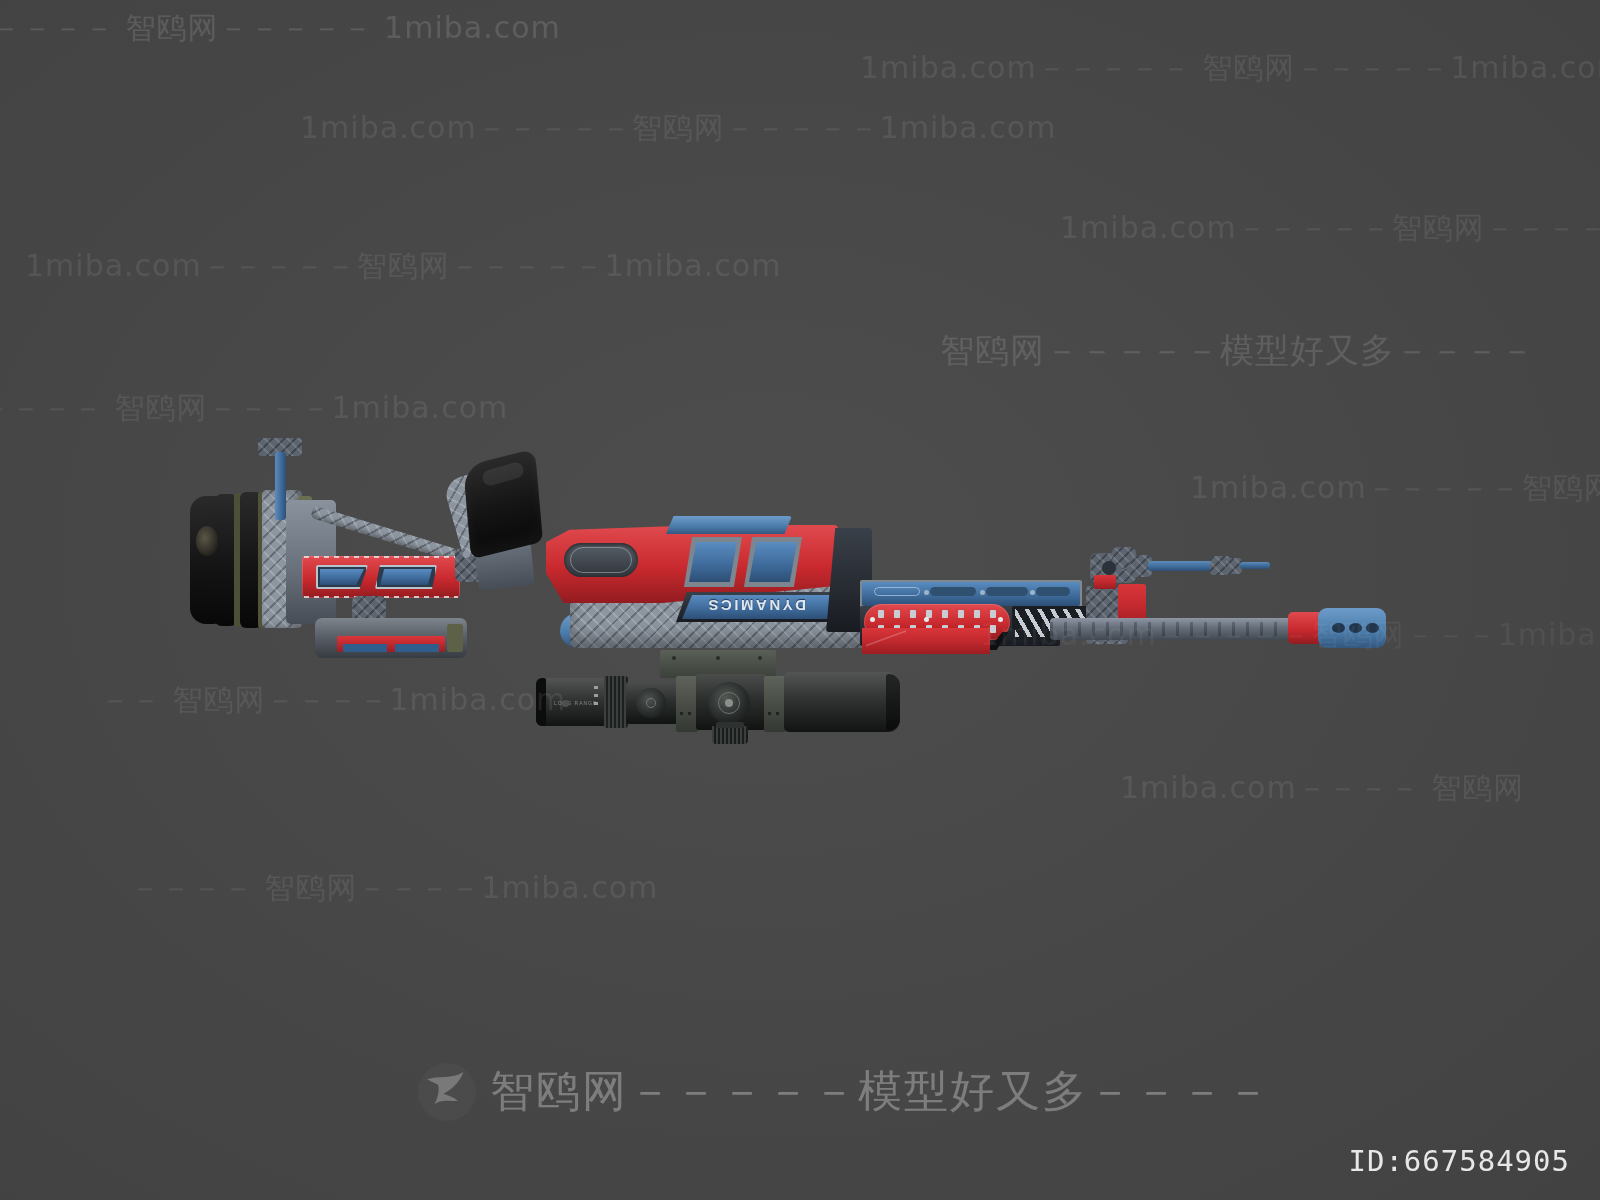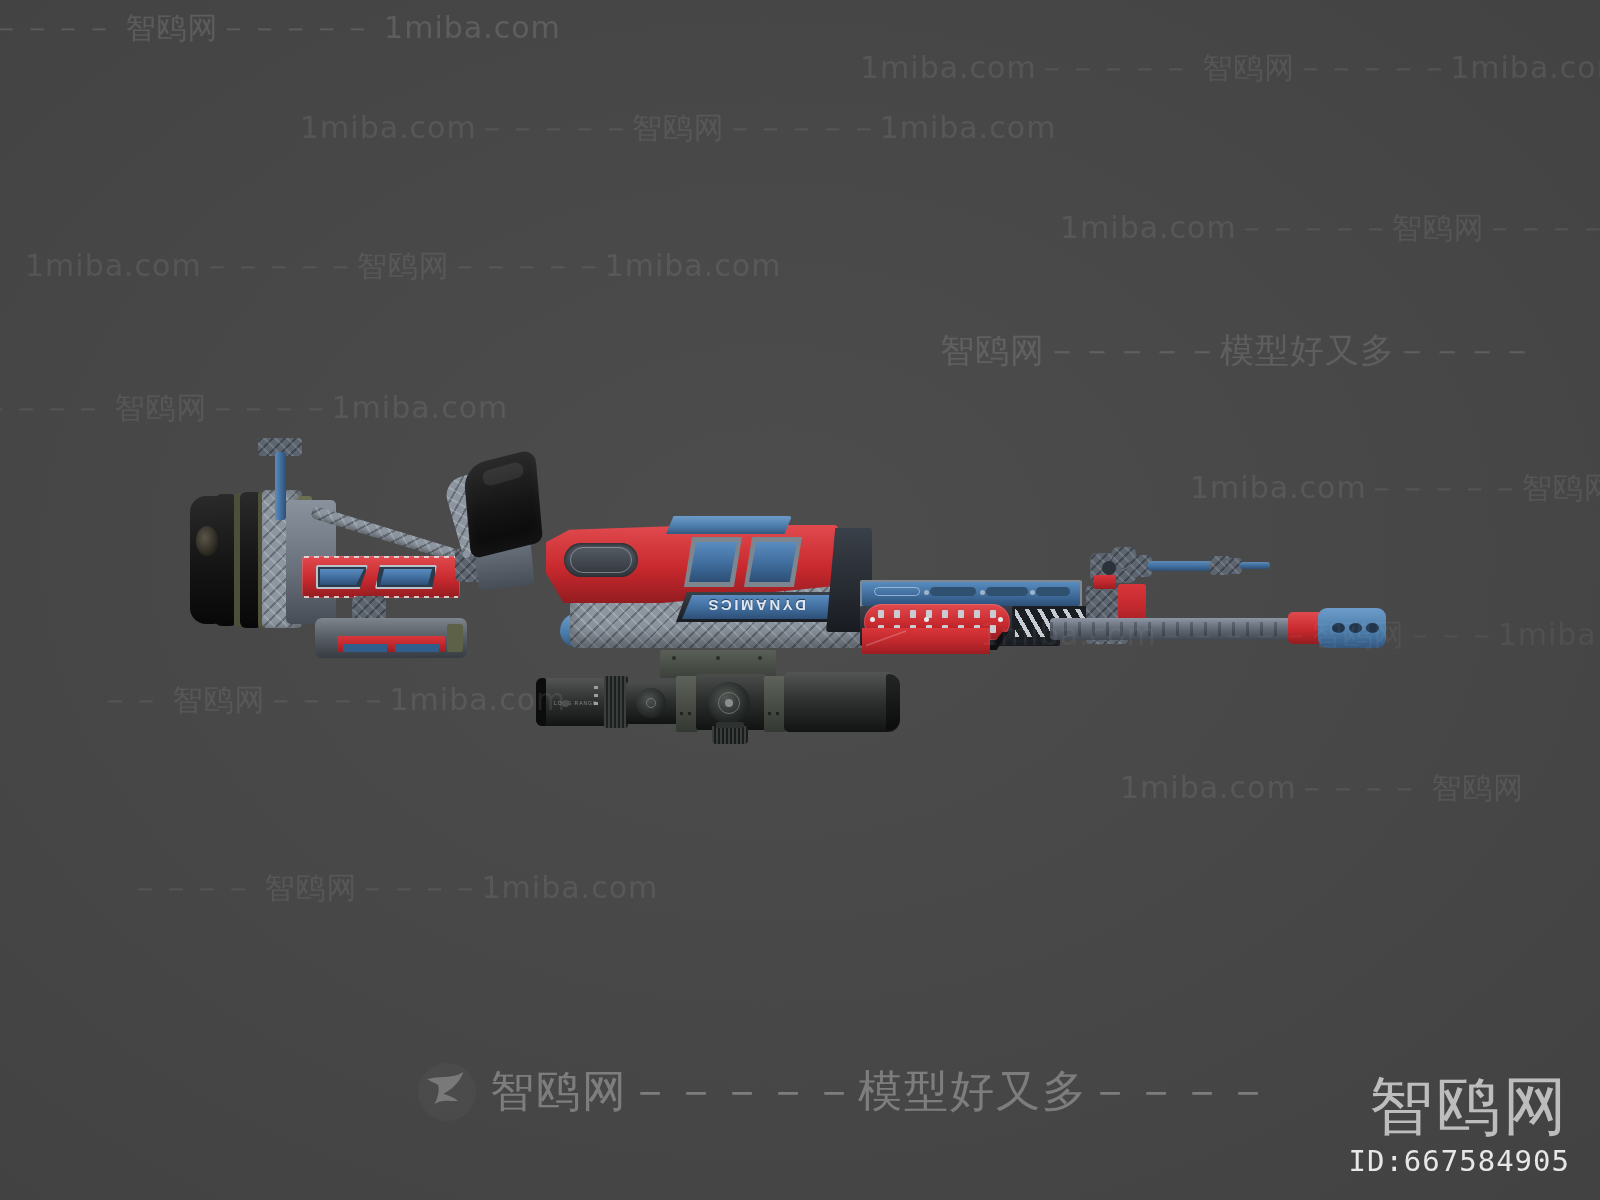--- a/index.html
+++ b/index.html
@@ -406,17 +406,16 @@
       <div class="bird-circle"></div>
       <svg viewBox="0 0 64 64" width="58" height="58" aria-hidden="true">
         <path d="M10 18 C22 14, 38 18, 50 10 C46 22, 36 30, 28 34 C34 36, 40 38, 44 42
                  C34 42, 24 40, 18 46 C22 38, 24 30, 22 24 C18 22, 13 20, 10 18 Z" fill="rgba(235,235,235,0.55)"></path>
       </svg>
     </div>
     <div class="brand-text">智鸥网－－－－－模型好又多－－－－</div>
   </div>
 
   <div id="corner-logo">
-    <div class="logo-cn">智鸥网</div>
     <div class="logo-id">ID:667584905</div>
   </div>
 
 </div>
 
 </body></html>

